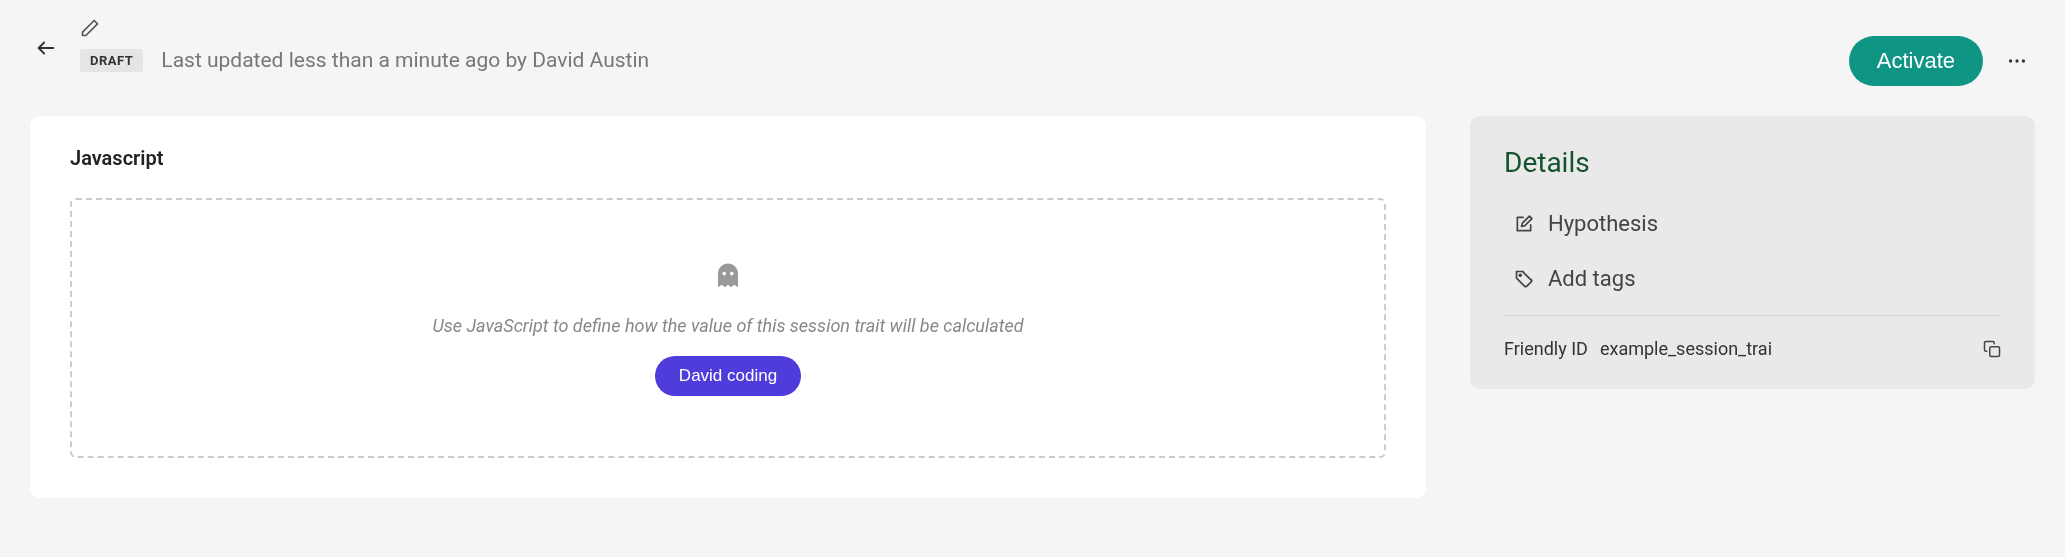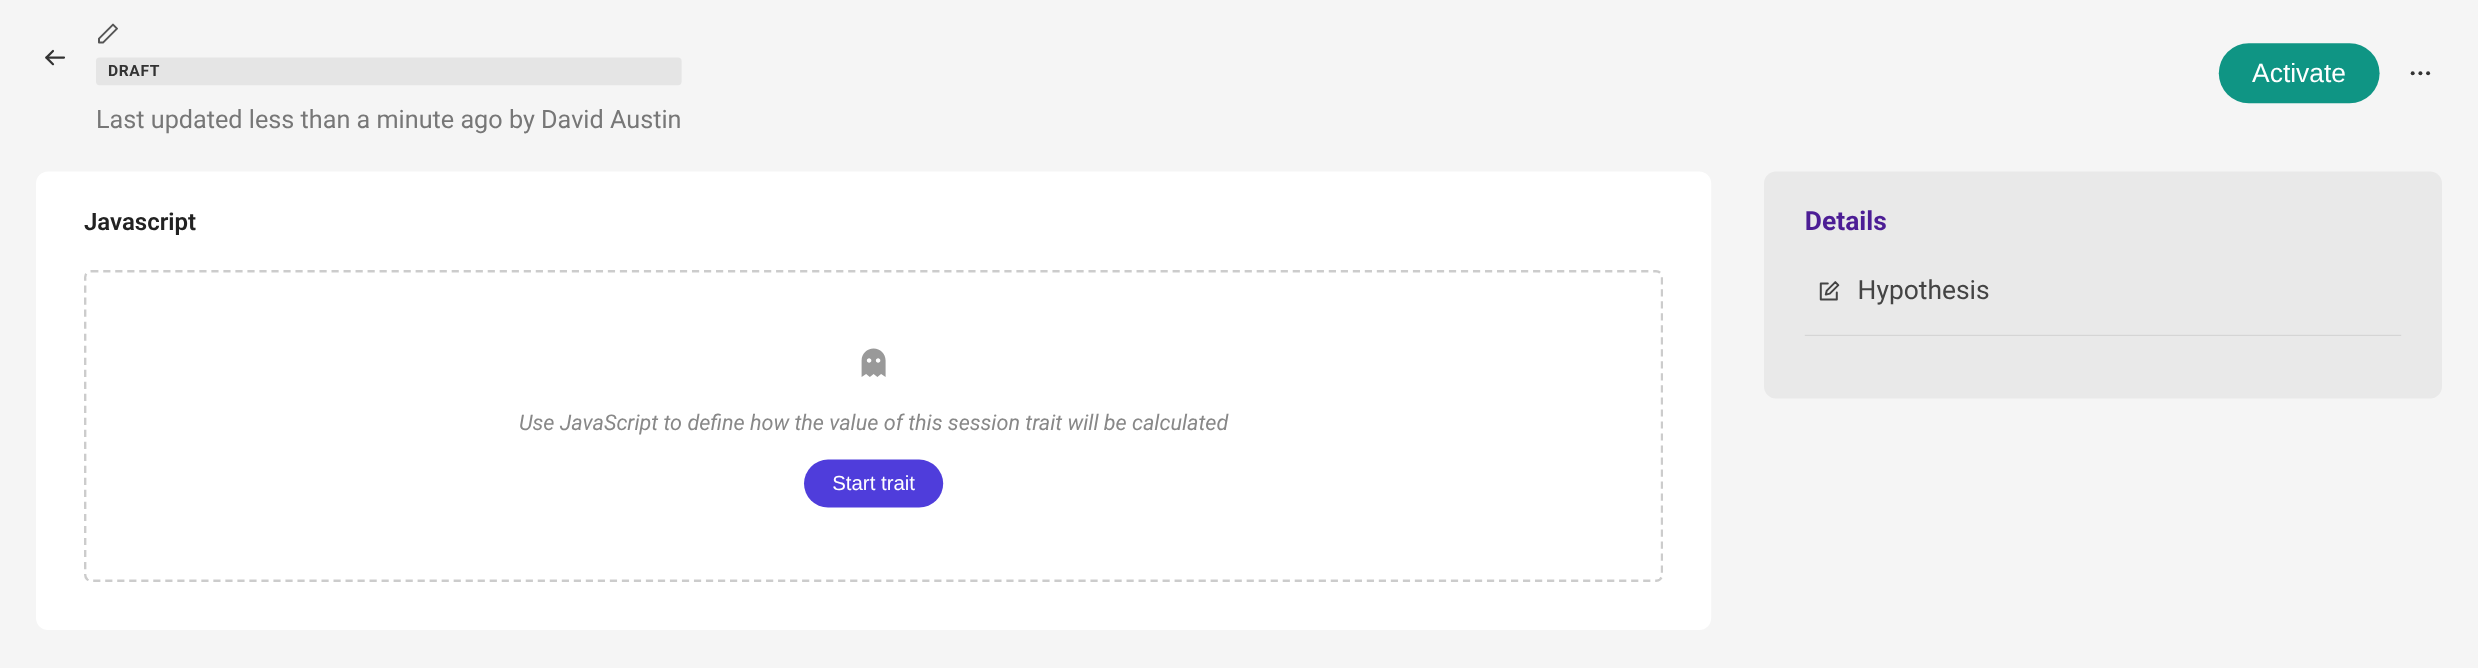--- a/index.html
+++ b/index.html
@@ -51,22 +51,22 @@
     color: #1a1a1a;
   }
   .edit-icon {
     color: #555;
     cursor: pointer;
     display: flex;
     align-items: center;
   }
   .meta-row {
     display: flex;
+    align-items: center;
     gap: 18px;
-    flex-direction: column;
   }
   .status-badge {
     background: #e5e5e5;
     color: #333;
     font-size: 13px;
     font-weight: 700;
     letter-spacing: 0.5px;
     padding: 4px 10px;
     border-radius: 3px;
   }
@@ -146,23 +146,23 @@
     font-size: 17px;
     cursor: pointer;
   }
   .side-card {
     background: #e9e9e9;
     border-radius: 10px;
     width: 565px;
     padding: 30px 34px 30px 34px;
   }
   .side-title {
-    font-size: 22px;
-    font-weight: 700;
-    color: #4c1d95;
+    font-size: 28px;
+    font-weight: 400;
+    color: #14532d;
     margin-bottom: 26px;
   }
   .side-item {
     display: flex;
     align-items: center;
     gap: 14px;
     color: #444;
     font-size: 22px;
     padding: 6px 0 6px 10px;
     cursor: pointer;
@@ -232,33 +232,50 @@
   <div class="content">
     <div class="main-card">
       <div class="card-title">Javascript</div>
       <div class="dropzone">
         <span class="ghost-icon">
           <svg width="30" height="30" viewBox="0 0 24 24" fill="currentColor">
               <path d="M12 2C7.58 2 4 5.58 4 10v11l3-2 2.5 2 2.5-2 2.5 2 2.5-2 3 2V10c0-4.42-3.58-8-8-8zm-3 9.5c-.83 0-1.5-.67-1.5-1.5S8.17 8.5 9 8.5s1.5.67 1.5 1.5-.67 1.5-1.5 1.5zm6 0c-.83 0-1.5-.67-1.5-1.5s.67-1.5 1.5-1.5 1.5.67 1.5 1.5-.67 1.5-1.5 1.5z"></path>
             </svg>
         </span>
         <div class="dz-text">Use JavaScript to define how the value of this session trait will be calculated</div>
-        <button class="start-coding-btn">Start trait</button>
+        <button class="start-coding-btn">David coding</button>
       </div>
     </div>
 
     <div class="side-card">
       <div class="side-title">Details</div>
 
       <div class="side-item">
         <svg width="20" height="20" viewBox="0 0 24 24" fill="none" stroke="currentColor" stroke-width="2" stroke-linecap="round" stroke-linejoin="round">
             <path d="M11 4H4v16h16v-7"></path>
             <path d="M18.5 2.5l3 3L13 14l-4 1 1-4 8.5-8.5z"></path>
           </svg>
         <span>Hypothesis</span>
       </div>
 
+      <div class="side-item">
+        <svg width="20" height="20" viewBox="0 0 24 24" fill="none" stroke="currentColor" stroke-width="2" stroke-linecap="round" stroke-linejoin="round">
+            <path d="M20.59 13.41 11 3.83V3H3v8l9.59 9.59a2 2 0 0 0 2.82 0l5.18-5.18a2 2 0 0 0 0-2.82z"></path>
+            <circle cx="7.5" cy="7.5" r="1.2" fill="currentColor"></circle>
+          </svg>
+        <span>Add tags</span>
+      </div>
 
       <hr class="side-divider">
 
+      <div class="friendly-row">
+        <span class="friendly-label">Friendly ID</span>
+        <span class="friendly-value">example_session_trai</span>
+        <span class="copy-btn">
+          <svg width="18" height="18" viewBox="0 0 24 24" fill="none" stroke="currentColor" stroke-width="2" stroke-linecap="round" stroke-linejoin="round">
+              <rect x="9" y="9" width="13" height="13" rx="2"></rect>
+              <path d="M5 15H4a2 2 0 0 1-2-2V4a2 2 0 0 1 2-2h9a2 2 0 0 1 2 2v1"></path>
+            </svg>
+        </span>
+      </div>
     </div>
   </div>
 </div>
 
 </body></html>

